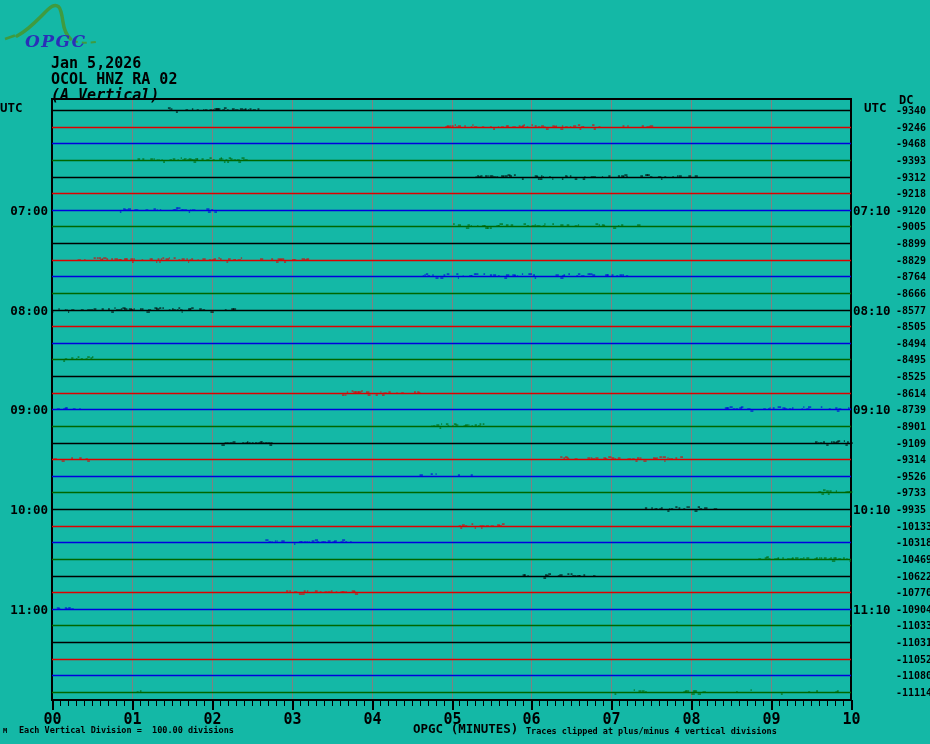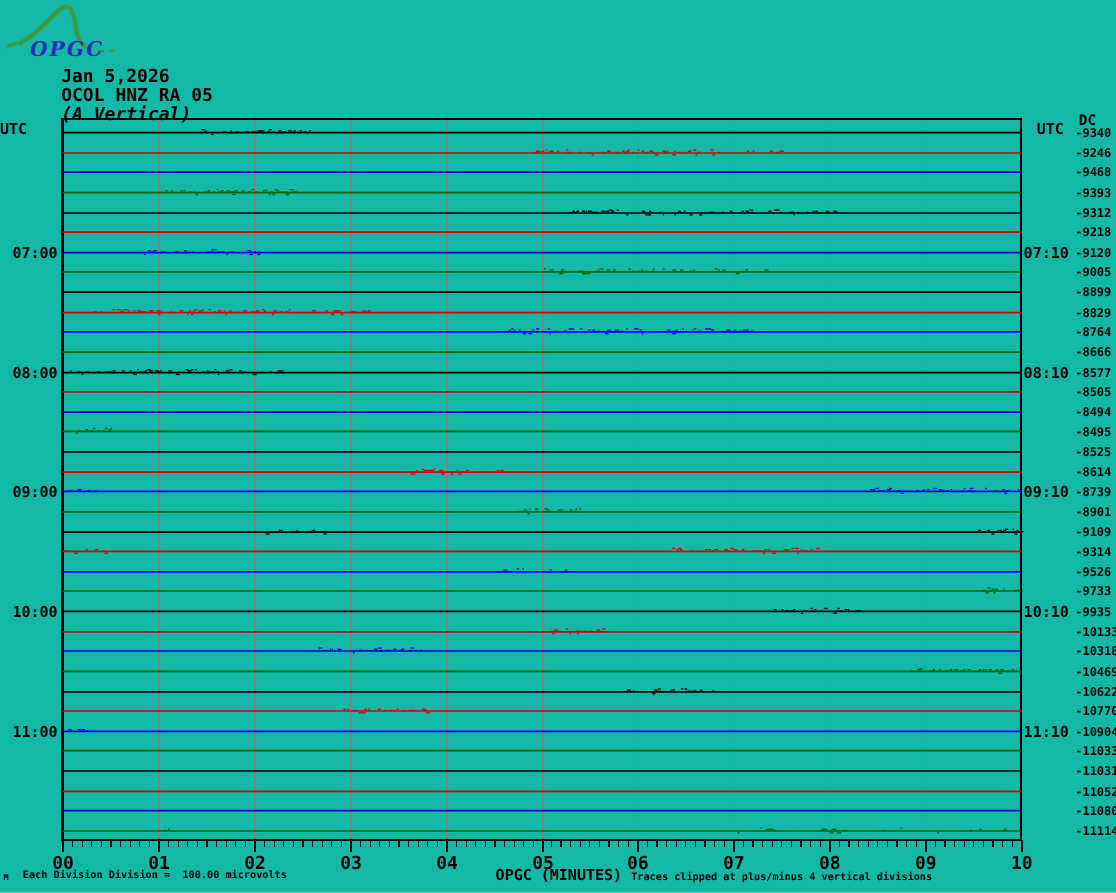--- a/index.html
+++ b/index.html
@@ -17,21 +17,21 @@
 <div id="page">
 
   <svg id="logo" width="112" height="50" viewBox="0 0 112 50">
     <path id="logo-dash" d="M3,37 L13,33.5" fill="none" stroke-width="2.5" stroke="#3f9b3f"></path>
     <path id="logo-main" d="M15,34 C28,27 38,15 46,7.5 C50,3.8 54,2.6 56.5,4.6 C59,6.6 60,13 61,20 C62,27.5 64.5,33 68.5,37" fill="none" stroke-width="3.5" stroke-linecap="round" stroke="#3f9b3f"></path>
     <path id="logo-tail" d="M71,39 C78,40.8 86,41.2 95,39.8" fill="none" stroke-width="2" stroke-dasharray="5 4" stroke="#3f9b3f"></path>
     <text id="logo-text" x="23" y="45" font-family="DejaVu Serif, serif" font-style="italic" font-weight="bold" font-size="17" letter-spacing="1.5" fill="#2a2fb8">OPGC</text>
   </svg>
 
   <div class="abs mono hdr" style="top:55px;">Jan 5,2026</div>
-  <div class="abs mono hdr" style="top:71px;">OCOL HNZ RA 05</div>
+  <div class="abs mono hdr" style="top:71px;">OCOL HNZ RA 02</div>
   <div class="abs mono hdr" style="top:87px;font-style:italic;">(A Vertical)</div>
 
   <div class="abs mono" style="left:0;top:100px;font-size:12.5px;">UTC</div>
   <div class="abs mono" style="left:864px;top:100px;font-size:12.5px;">UTC</div>
   <div class="abs mono" style="left:899px;top:93px;font-size:12px;">DC</div>
 
   <svg id="plot" width="930" height="744">
       <line x1="132.5" y1="100" x2="132.5" y2="699" stroke="#808080" stroke-width="1" shape-rendering="crispEdges"></line>
       <line x1="212.5" y1="100" x2="212.5" y2="699" stroke="#808080" stroke-width="1" shape-rendering="crispEdges"></line>
       <line x1="292.5" y1="100" x2="292.5" y2="699" stroke="#808080" stroke-width="1" shape-rendering="crispEdges"></line>
@@ -951,17 +951,17 @@
       <line x1="811.5" y1="700" x2="811.5" y2="706" stroke="#000" stroke-width="1" shape-rendering="crispEdges"></line>
       <line x1="819.5" y1="700" x2="819.5" y2="706" stroke="#000" stroke-width="1" shape-rendering="crispEdges"></line>
       <line x1="827.5" y1="700" x2="827.5" y2="706" stroke="#000" stroke-width="1" shape-rendering="crispEdges"></line>
       <line x1="835.5" y1="700" x2="835.5" y2="706" stroke="#000" stroke-width="1" shape-rendering="crispEdges"></line>
       <line x1="843.5" y1="700" x2="843.5" y2="706" stroke="#000" stroke-width="1" shape-rendering="crispEdges"></line>
       <line x1="851.5" y1="700" x2="851.5" y2="710" stroke="#000" stroke-width="2" shape-rendering="crispEdges"></line>
       <text x="851.5" y="724" font-family="DejaVu Sans Mono, monospace" font-weight="bold" font-size="15" fill="#000" text-anchor="middle">10</text>
     </svg>
 
   <div class="abs mono" style="left:3px;top:727px;font-size:7px;">M</div>
-  <div class="abs mono" style="left:19px;top:725px;font-size:8.5px;">Each Division Division =  100.00 microvolts</div>
+  <div class="abs mono" style="left:19px;top:725px;font-size:8.5px;">Each Vertical Division =  100.00 divisions</div>
   <div class="abs mono" style="left:413px;top:721px;font-size:12.5px;">OPGC (MINUTES)</div>
   <div class="abs mono" style="left:526px;top:726px;font-size:8.5px;">Traces clipped at plus/minus 4 vertical divisions</div>
 
 </div>
 
 </body></html>

